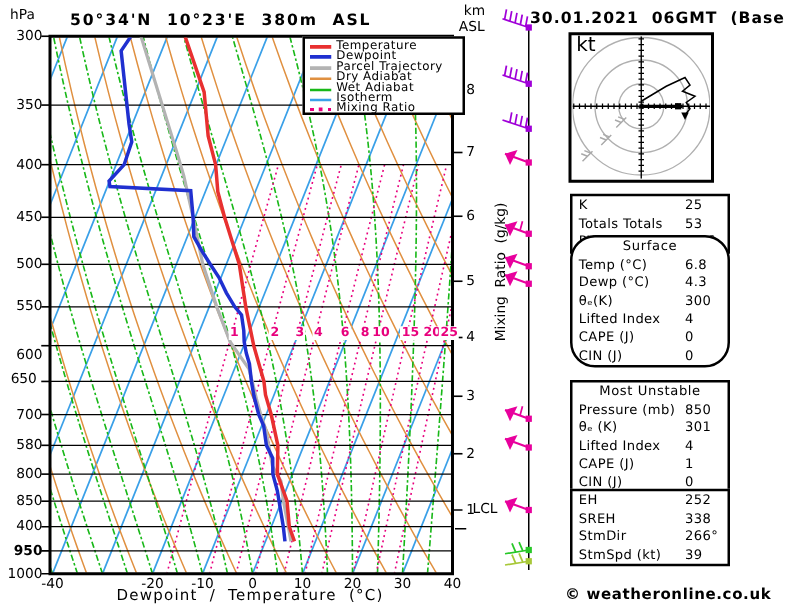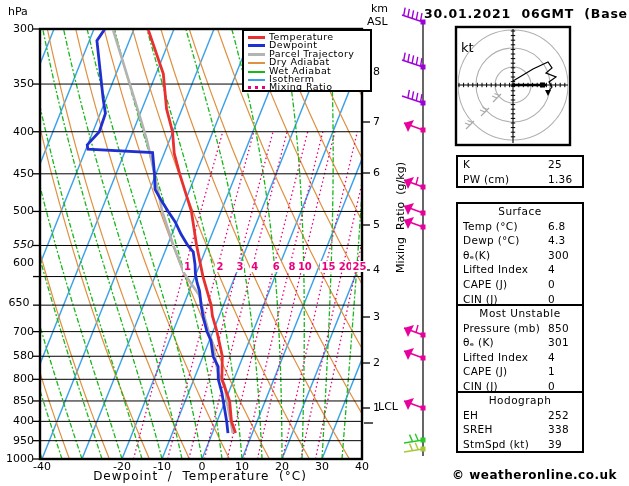--- a/index.html
+++ b/index.html
@@ -246,30 +246,31 @@
         <path d="M466,129 L474,121 M470,125 l-5,-2 M472.5,122.5 l-5,-2" stroke="#aaaaaa" stroke-width="1.2" fill="none"></path>
         <polyline points="513,81 533,69 548,62 552,68 546,73 556,77 549,82 552,87 548,92" fill="none" stroke="#000" stroke-width="1.2"></polyline>
         <polygon points="545,90 551,90 548,96" fill="#000"></polygon>
         <line x1="513" y1="85" x2="546" y2="85" stroke="#000" stroke-width="2.6"></line>
         <rect x="540" y="82.5" width="5" height="5" fill="#000"></rect>
         <rect x="511.5" y="83.5" width="3" height="3" fill="#000"></rect>
       </g>
     </svg>
 
   <div class="lab" style="left:8px;top:6px;">hPa</div>
+  <div class="title" style="left:56px;top:8px;">50°34'N  10°23'E  380m  ASL</div>
   <div class="title" style="left:424px;top:6px;letter-spacing:0.8px;">30.01.2021  06GMT  (Base:  06)</div>
 
   <div class="lab" style="left:371px;top:3px;">km</div>
   <div class="lab" style="left:367px;top:16px;">ASL</div>
 
   <div class="lab" style="left:378px;top:401px;">LCL</div>
 
   <div class="lab" style="left:332px;top:273px;transform:rotate(-90deg);transform-origin:left top;left:395px;">Mixing  Ratio  (g/kg)</div>
 
-  <div class="lab" style="left:461px;top:42px;font-size:13px;">kt</div>
+  <div class="lab" style="left:461px;top:30px;font-size:16px;">kt</div>
 
   <div class="lab" style="left:452px;top:469px;font-weight:bold;font-size:12px;letter-spacing:0.5px;">© weatheronline.co.uk</div>
 
   <div class="lab" style="left:70px;top:470px;width:260px;text-align:center;font-size:12px;letter-spacing:1px;">Dewpoint  /  Temperature  (°C)</div>
 
   <div id="legend">
       <div class="legrow" style="top: 2px;">
         <div class="legline" style="background: rgb(232, 48, 48);"></div>
         <div class="legtxt">Temperature</div>
       </div>
@@ -298,25 +299,29 @@
         <div class="legtxt">Mixing Ratio</div>
       </div>
     </div>
   <div id="tables">
       <div class="tbox" style="top: 155px;">
         <div class="trow">
           <div class="tlab">K</div>
           <div class="tval">25</div>
         </div>
         <div class="trow">
+          <div class="tlab">Totals Totals</div>
+          <div class="tval">53</div>
+        </div>
+        <div class="trow">
           <div class="tlab">PW (cm)</div>
           <div class="tval">1.36</div>
         </div>
       </div>
-      <div class="tbox" style="top: 202px;">
+      <div class="tbox" style="top: 188px; border-radius: 20px;">
         <div class="trow">
           <div class="thead">Surface</div>
         </div>
         <div class="trow">
           <div class="tlab">Temp (°C)</div>
           <div class="tval">6.8</div>
         </div>
         <div class="trow">
           <div class="tlab">Dewp (°C)</div>
           <div class="tval">4.3</div>
@@ -358,51 +363,52 @@
           <div class="tlab">CAPE (J)</div>
           <div class="tval">1</div>
         </div>
         <div class="trow">
           <div class="tlab">CIN (J)</div>
           <div class="tval">0</div>
         </div>
       </div>
       <div class="tbox" style="top: 391px;">
         <div class="trow">
-          <div class="thead">Hodograph</div>
-        </div>
-        <div class="trow">
           <div class="tlab">EH</div>
           <div class="tval">252</div>
         </div>
         <div class="trow">
           <div class="tlab">SREH</div>
           <div class="tval">338</div>
+        </div>
+        <div class="trow">
+          <div class="tlab">StmDir</div>
+          <div class="tval">266°</div>
         </div>
         <div class="trow">
           <div class="tlab">StmSpd (kt)</div>
           <div class="tval">39</div>
         </div>
       </div>
     </div>
   <div id="gen">
       <div class="lab" style="width: 30px; text-align: right; left: 4px; top: 23px;">300</div>
       <div class="lab" style="width: 30px; text-align: right; left: 4px; top: 78.0551px;">350</div>
       <div class="lab" style="width: 30px; text-align: right; left: 4px; top: 125.746px;">400</div>
       <div class="lab" style="width: 30px; text-align: right; left: 4px; top: 167.812px;">450</div>
       <div class="lab" style="width: 30px; text-align: right; left: 4px; top: 205.442px;">500</div>
-      <div class="lab" style="width: 30px; text-align: right; left: 4px; top: 239.482px; font-style: italic;">550</div>
-      <div class="lab" style="width: 30px; text-align: right; left: 4px; top: 257px;">600</div>
+      <div class="lab" style="width: 30px; text-align: right; left: 4px; top: 239.482px;">550</div>
+      <div class="lab" style="width: 30px; text-align: right; left: 4px; top: 278px;">600</div>
       <div class="lab" style="width: 30px; text-align: center; left: 4px; top: 297px;">650</div>
       <div class="lab" style="width: 30px; text-align: right; left: 4px; top: 325.613px;">700</div>
       <div class="lab" style="width: 30px; text-align: right; left: 4px; top: 350.254px;">580</div>
       <div class="lab" style="width: 30px; text-align: right; left: 4px; top: 373.304px;">800</div>
       <div class="lab" style="width: 30px; text-align: right; left: 4px; top: 394.956px;">850</div>
       <div class="lab" style="width: 30px; text-align: right; left: 4px; top: 415.37px;">400</div>
-      <div class="lab" style="width: 30px; text-align: right; left: 4px; top: 434.681px;">950</div>
+      <div class="lab" style="width: 30px; text-align: right; left: 4px; top: 434.681px; font-weight: bold;">950</div>
       <div class="lab" style="width: 30px; text-align: right; left: 4px; top: 453px;">1000</div>
       <div class="lab" style="width: 30px; text-align: center; left: 27px; top: 461px;">-40</div>
       <div class="lab" style="width: 30px; text-align: center; left: 67px; top: 461px; margin-top: 32px;">-30</div>
       <div class="lab" style="width: 30px; text-align: center; left: 107px; top: 461px;">-20</div>
       <div class="lab" style="width: 30px; text-align: center; left: 147px; top: 461px;">-10</div>
       <div class="lab" style="width: 30px; text-align: center; left: 187px; top: 461px;">0</div>
       <div class="lab" style="width: 30px; text-align: center; left: 227px; top: 461px;">10</div>
       <div class="lab" style="width: 30px; text-align: center; left: 267px; top: 461px;">20</div>
       <div class="lab" style="width: 30px; text-align: center; left: 307px; top: 461px;">30</div>
       <div class="lab" style="width: 30px; text-align: center; left: 347px; top: 461px;">40</div>

